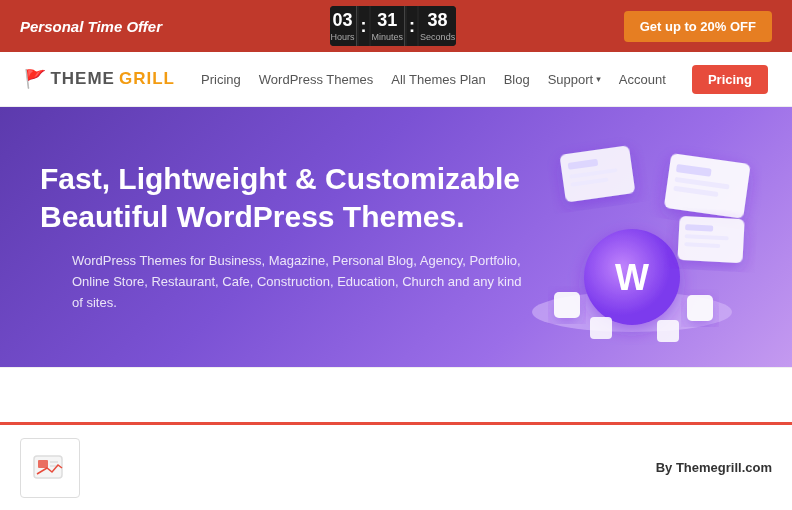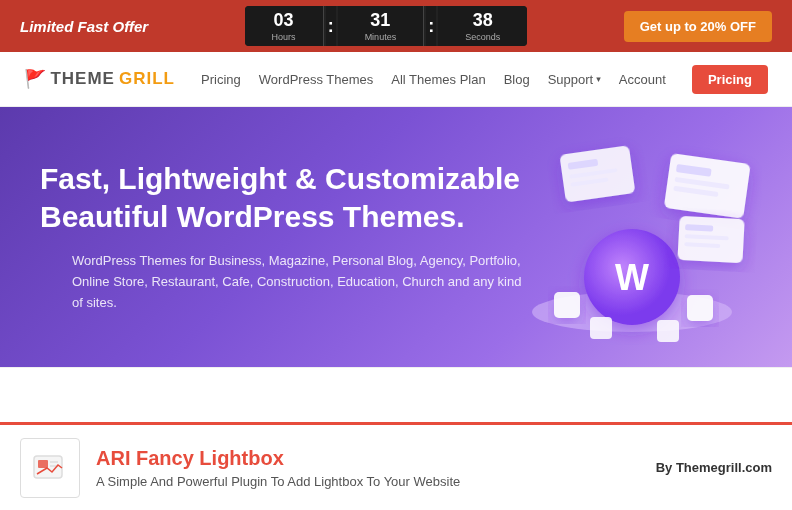--- a/index.html
+++ b/index.html
@@ -24,21 +24,21 @@
       display: flex;
       gap: 2px;
       background: #222;
       border-radius: 4px;
       overflow: hidden;
     }
     .countdown-unit {
       display: flex;
       flex-direction: column;
       align-items: center;
-      padding: 4px 27px;
+      padding: 4px 1px;
       background: #1a1a1a;
     }
     .countdown-unit:not(:last-child) {
       border-right: 1px solid #444;
     }
     .countdown-number {
       color: white;
       font-size: 18px;
       font-weight: bold;
       line-height: 1.2;
@@ -226,21 +226,21 @@
       font-size: 13px;
       font-weight: bold;
       margin-left: auto;
       padding-left: 33px;
     }
   </style>
 </head>
 <body>
 
 <div class="top-banner">
-  <span class="limited-offer-text">Limited Fast Offer</span>
+  <span class="limited-offer-text">Personal Time Offer</span>
   <div class="countdown">
     <div class="countdown-unit">
       <span class="countdown-number">03</span>
       <span class="countdown-label">Hours</span>
     </div>
     <div class="colon">:</div>
     <div class="countdown-unit">
       <span class="countdown-number">31</span>
       <span class="countdown-label">Minutes</span>
     </div>
@@ -343,18 +343,14 @@
     <div class="plugin-icon-inner">
       <svg width="36" height="36" viewBox="0 0 36 36">
         <rect x="2" y="6" width="28" height="22" rx="3" fill="#f5f5f5" stroke="#ddd" stroke-width="1.5"></rect>
         <rect x="6" y="10" width="10" height="8" rx="1" fill="#e74c3c" opacity="0.8"></rect>
         <line x1="18" y1="12" x2="26" y2="12" stroke="#ddd" stroke-width="1.5"></line>
         <line x1="18" y1="16" x2="26" y2="16" stroke="#ddd" stroke-width="1.5"></line>
         <path d="M5 24 L15 18 L20 22 L26 15 L30 18" stroke="#e74c3c" stroke-width="1.5" fill="none"></path>
       </svg>
     </div>
   </div>
-  <div class="plugin-info">
-    <div class="plugin-name">ARI Fancy Lightbox</div>
-    <div class="plugin-desc">A Simple And Powerful Plugin To Add Lightbox To Your Website</div>
-  </div>
   <div class="plugin-author">By Themegrill.com</div>
 </div>
 
 </body></html>

